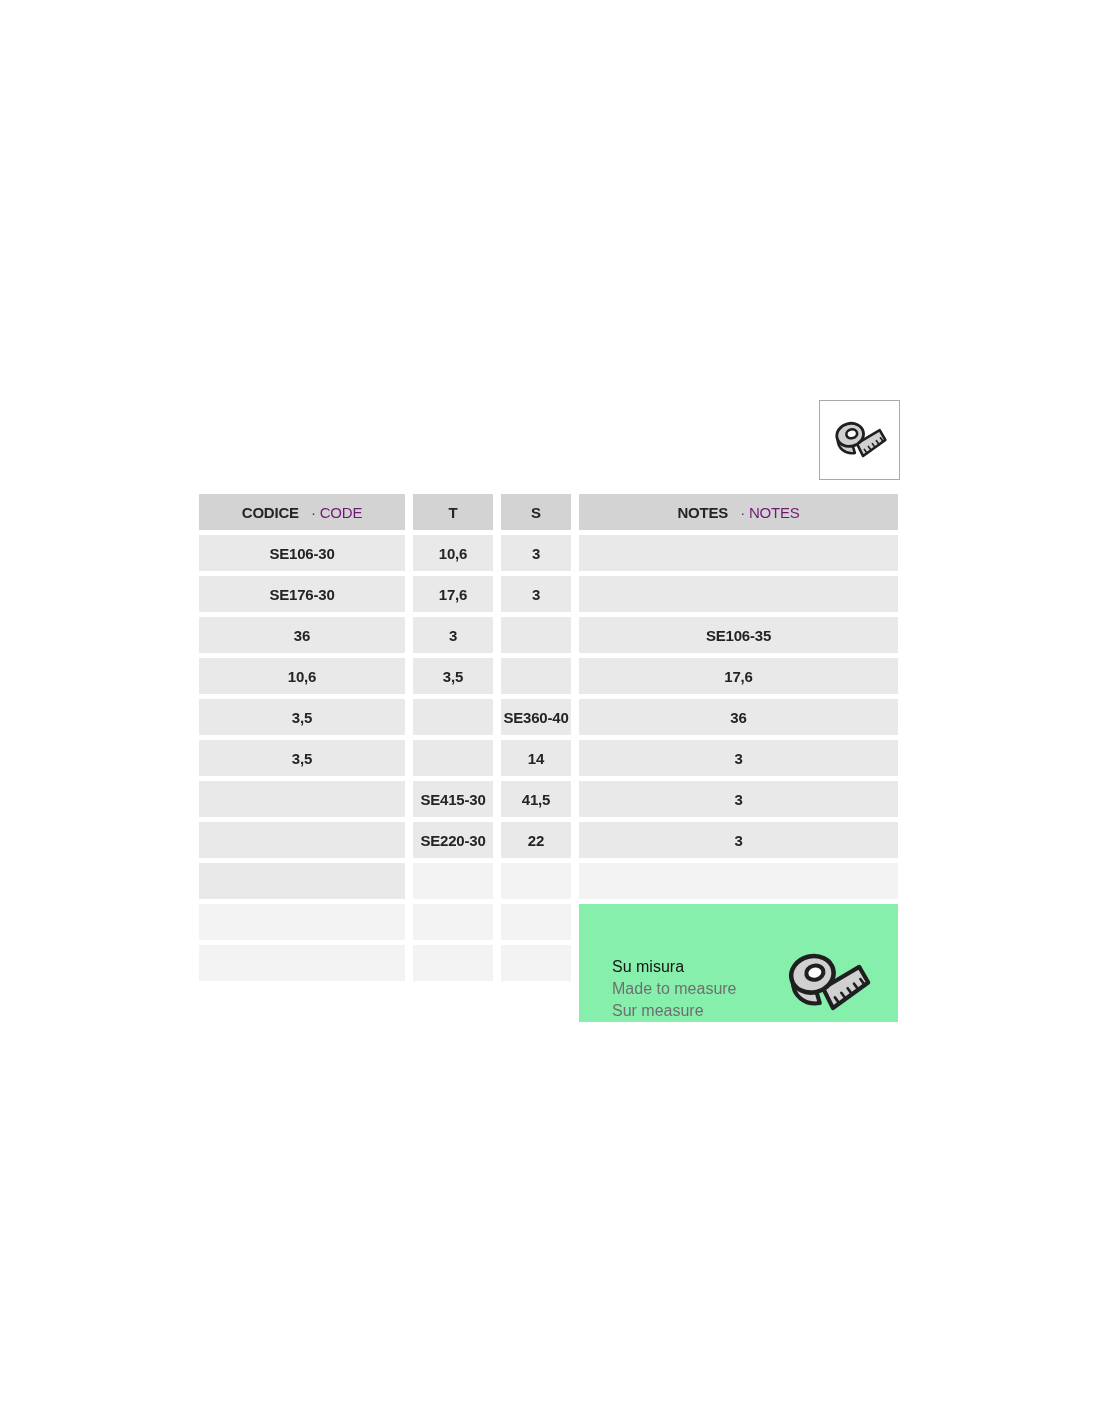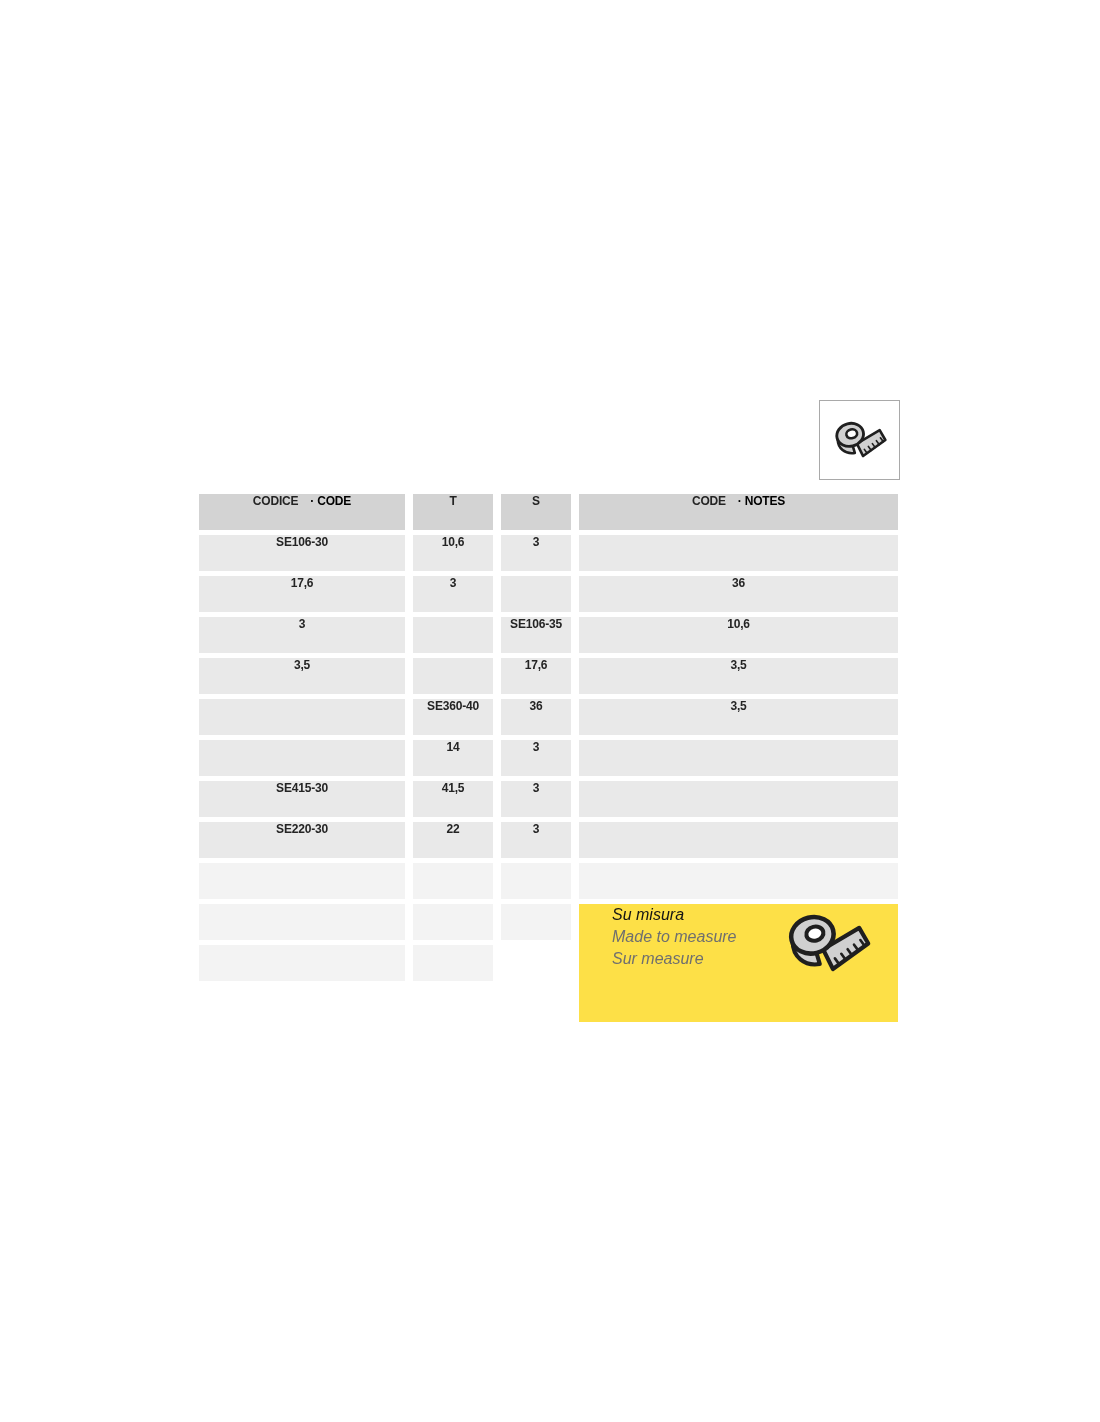--- a/index.html
+++ b/index.html
@@ -13,32 +13,31 @@
   }
 
   .spec-table {
     position:absolute; left:199px; top:494px;
     display:grid;
     grid-template-columns:206px 80px 70px 319px;
     grid-template-rows:repeat(13, 36px);
     column-gap:8px; row-gap:5px;
   }
   .cell {
-    background:#e9e9e9; display:flex; justify-content:center;
-    font-size:12px; font-weight:700; color:#242424; letter-spacing:-0.2px;
+    background:#e9e9e9; display:flex; align-items:center; justify-content:center;
+    font-size:15px; font-weight:700; color:#242424; letter-spacing:-0.2px;
   }
   .cell.head { background:#d3d3d3; }
   .cell.empty { background:#f3f3f3; }
-  .secondary { color:#000000; font-weight:700; margin-left:12px; }
+  .secondary { color:#701a75; font-weight:400; margin-left:12px; }
 
   .note-merged {
-    grid-column:4; grid-row:11 / span 3; background:#fde047;
-    display:flex; align-items:flex-start; justify-content:space-between;
+    grid-column:4; grid-row:11 / span 3; background:#86efac;
+    display:flex; align-items:flex-end; justify-content:space-between;
     padding:0 24px 0 33px;
-    font-style:italic;
   }
   .mtm-text { font-size:16px; line-height:22px; font-weight:400; color:#6f6f6f; }
   .mtm-text .first { color:#141414; }
 </style>
 </head>
 <body>
 
 <div class="icon-box">
   <svg viewBox="0 0 112 96" width="58" height="50" aria-hidden="true">
     <g stroke="#1f1f1f" stroke-linejoin="round" fill="#d0d0d0">
@@ -59,29 +58,30 @@
 
 <div class="spec-table">
 
   <div class="cell head">
     <span>CODICE</span>
     <span class="secondary">· CODE</span>
   </div>
   <div class="cell head">T</div>
   <div class="cell head">S</div>
   <div class="cell head">
-    <span>CODE</span>
+    <span>NOTES</span>
     <span class="secondary">· NOTES</span>
   </div>
 
   <div class="cell">SE106-30</div>
   <div class="cell">10,6</div>
   <div class="cell">3</div>
   <div class="cell"></div>
 
+  <div class="cell">SE176-30</div>
   <div class="cell">17,6</div>
   <div class="cell">3</div>
   <div class="cell"></div>
 
   <div class="cell">36</div>
   <div class="cell">3</div>
   <div class="cell"></div>
 
   <div class="cell">SE106-35</div>
   <div class="cell">10,6</div>

